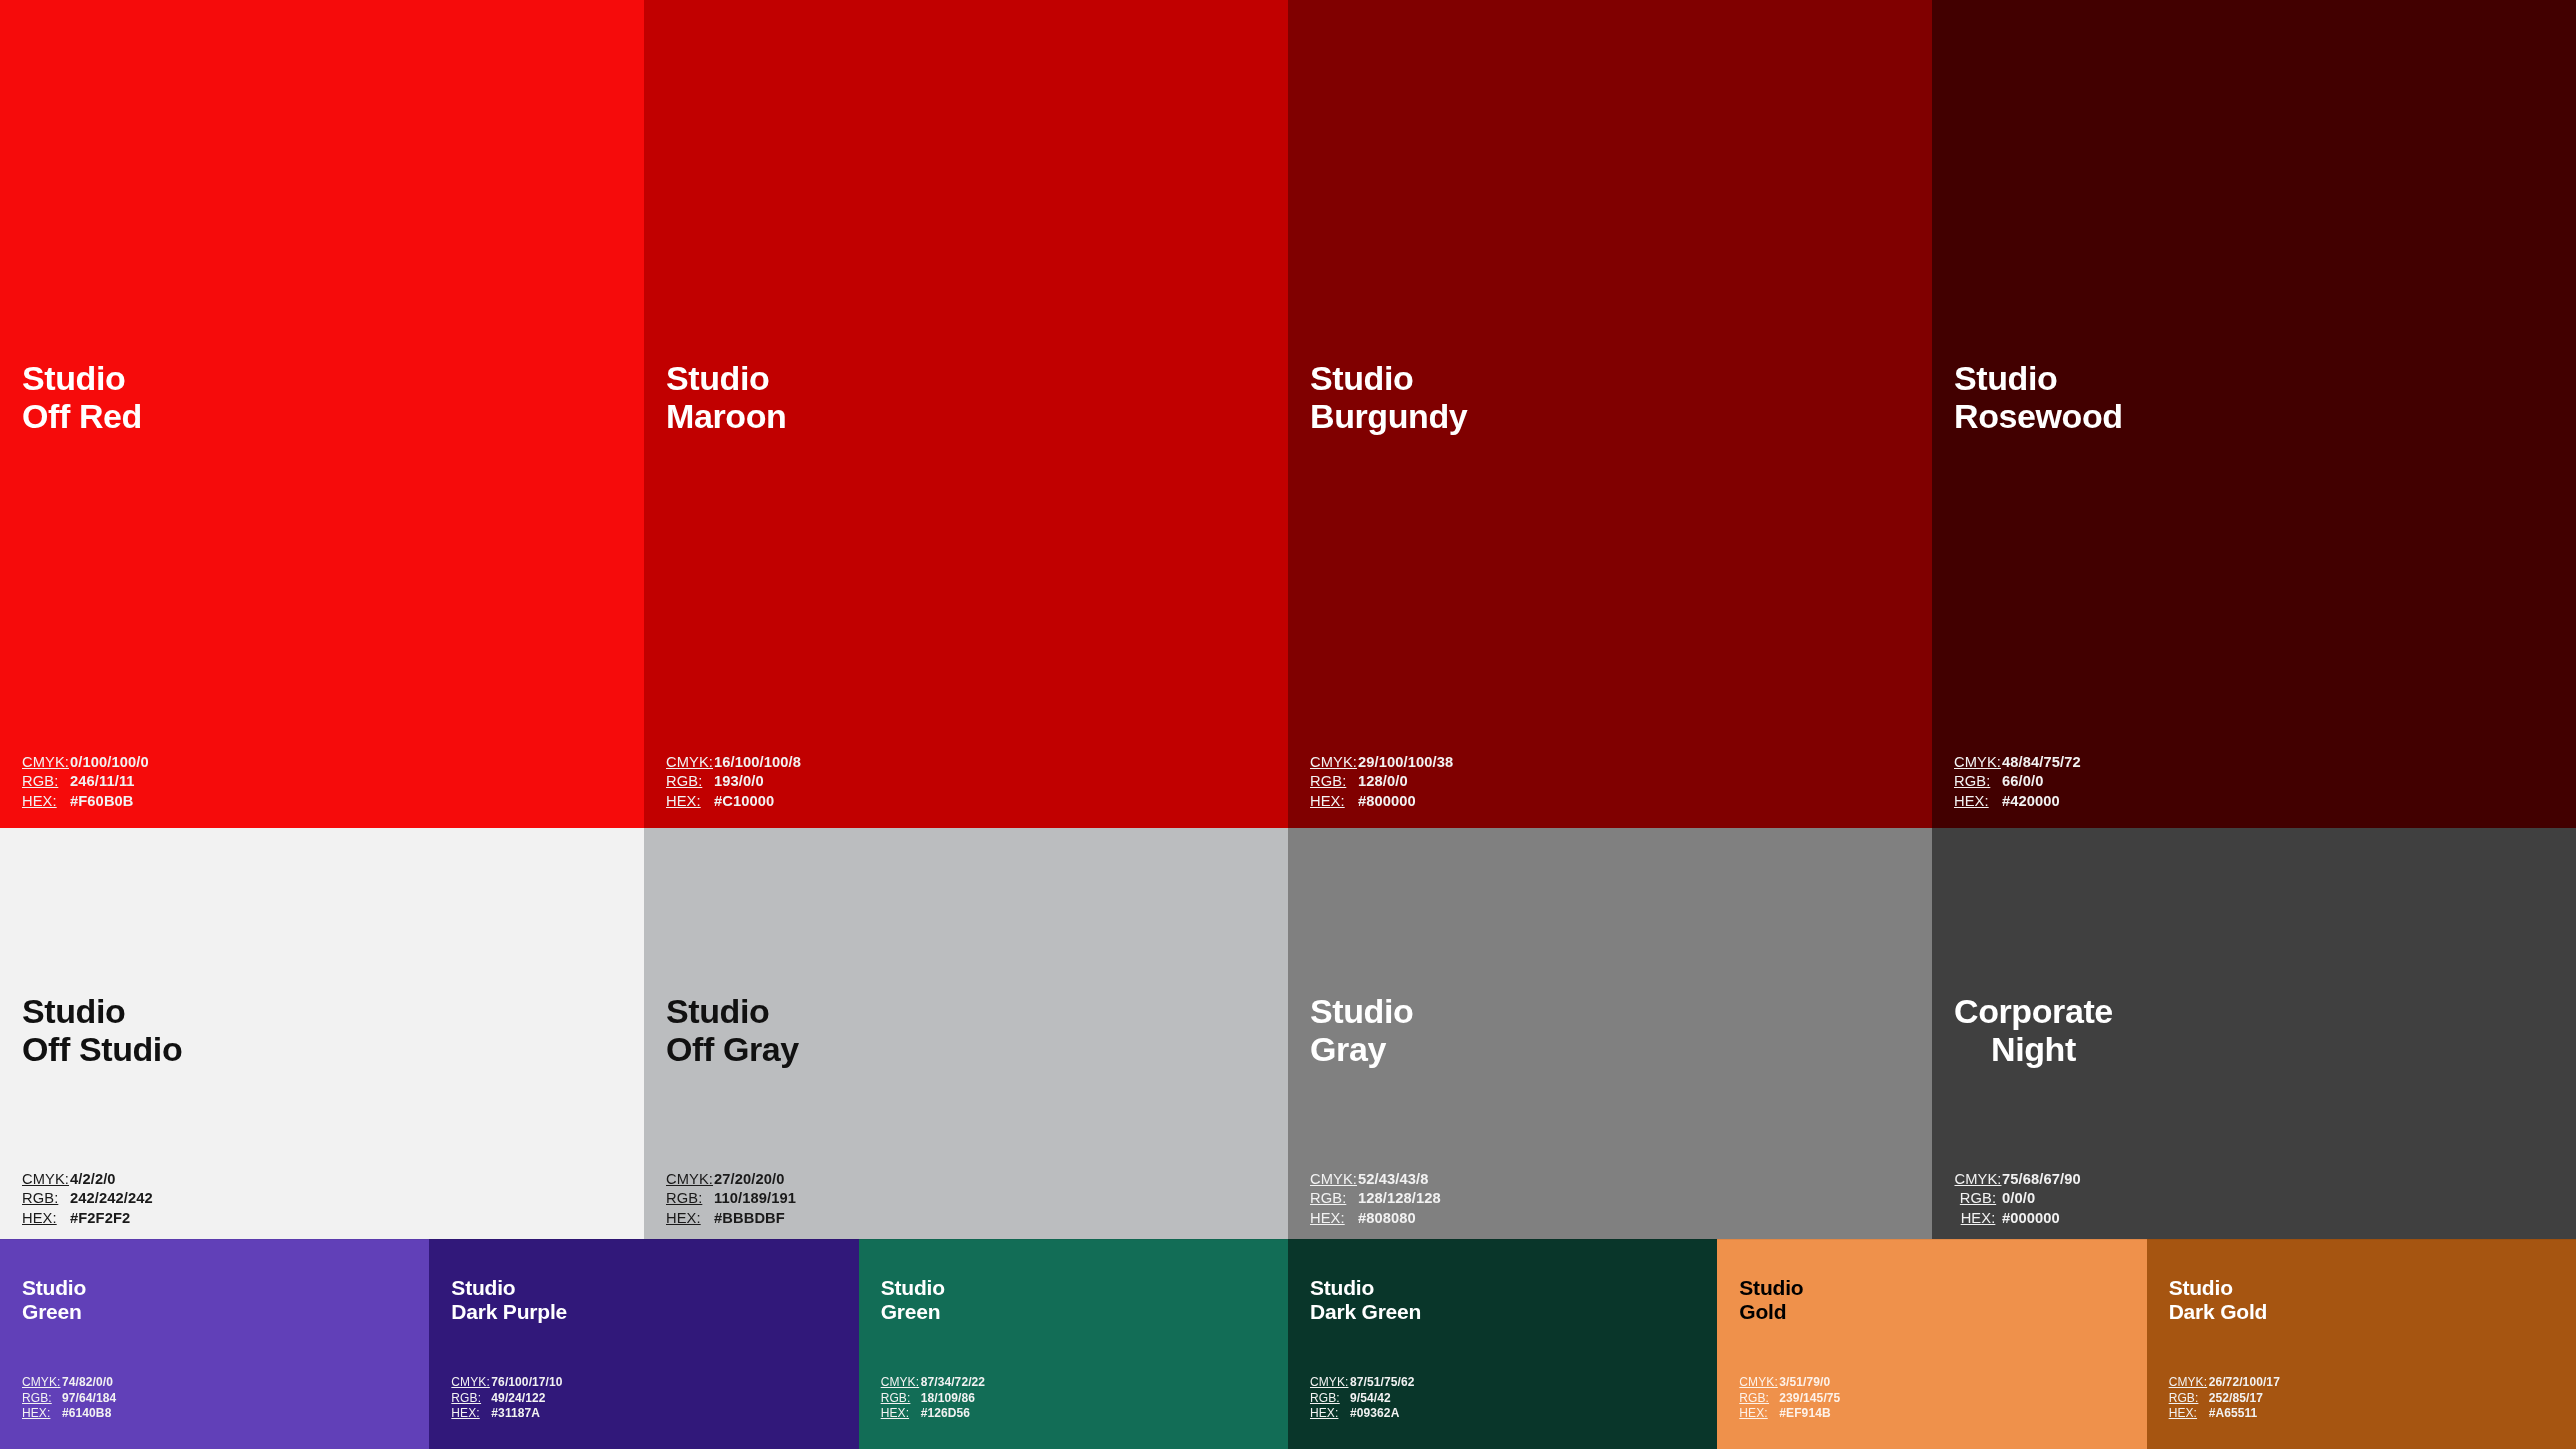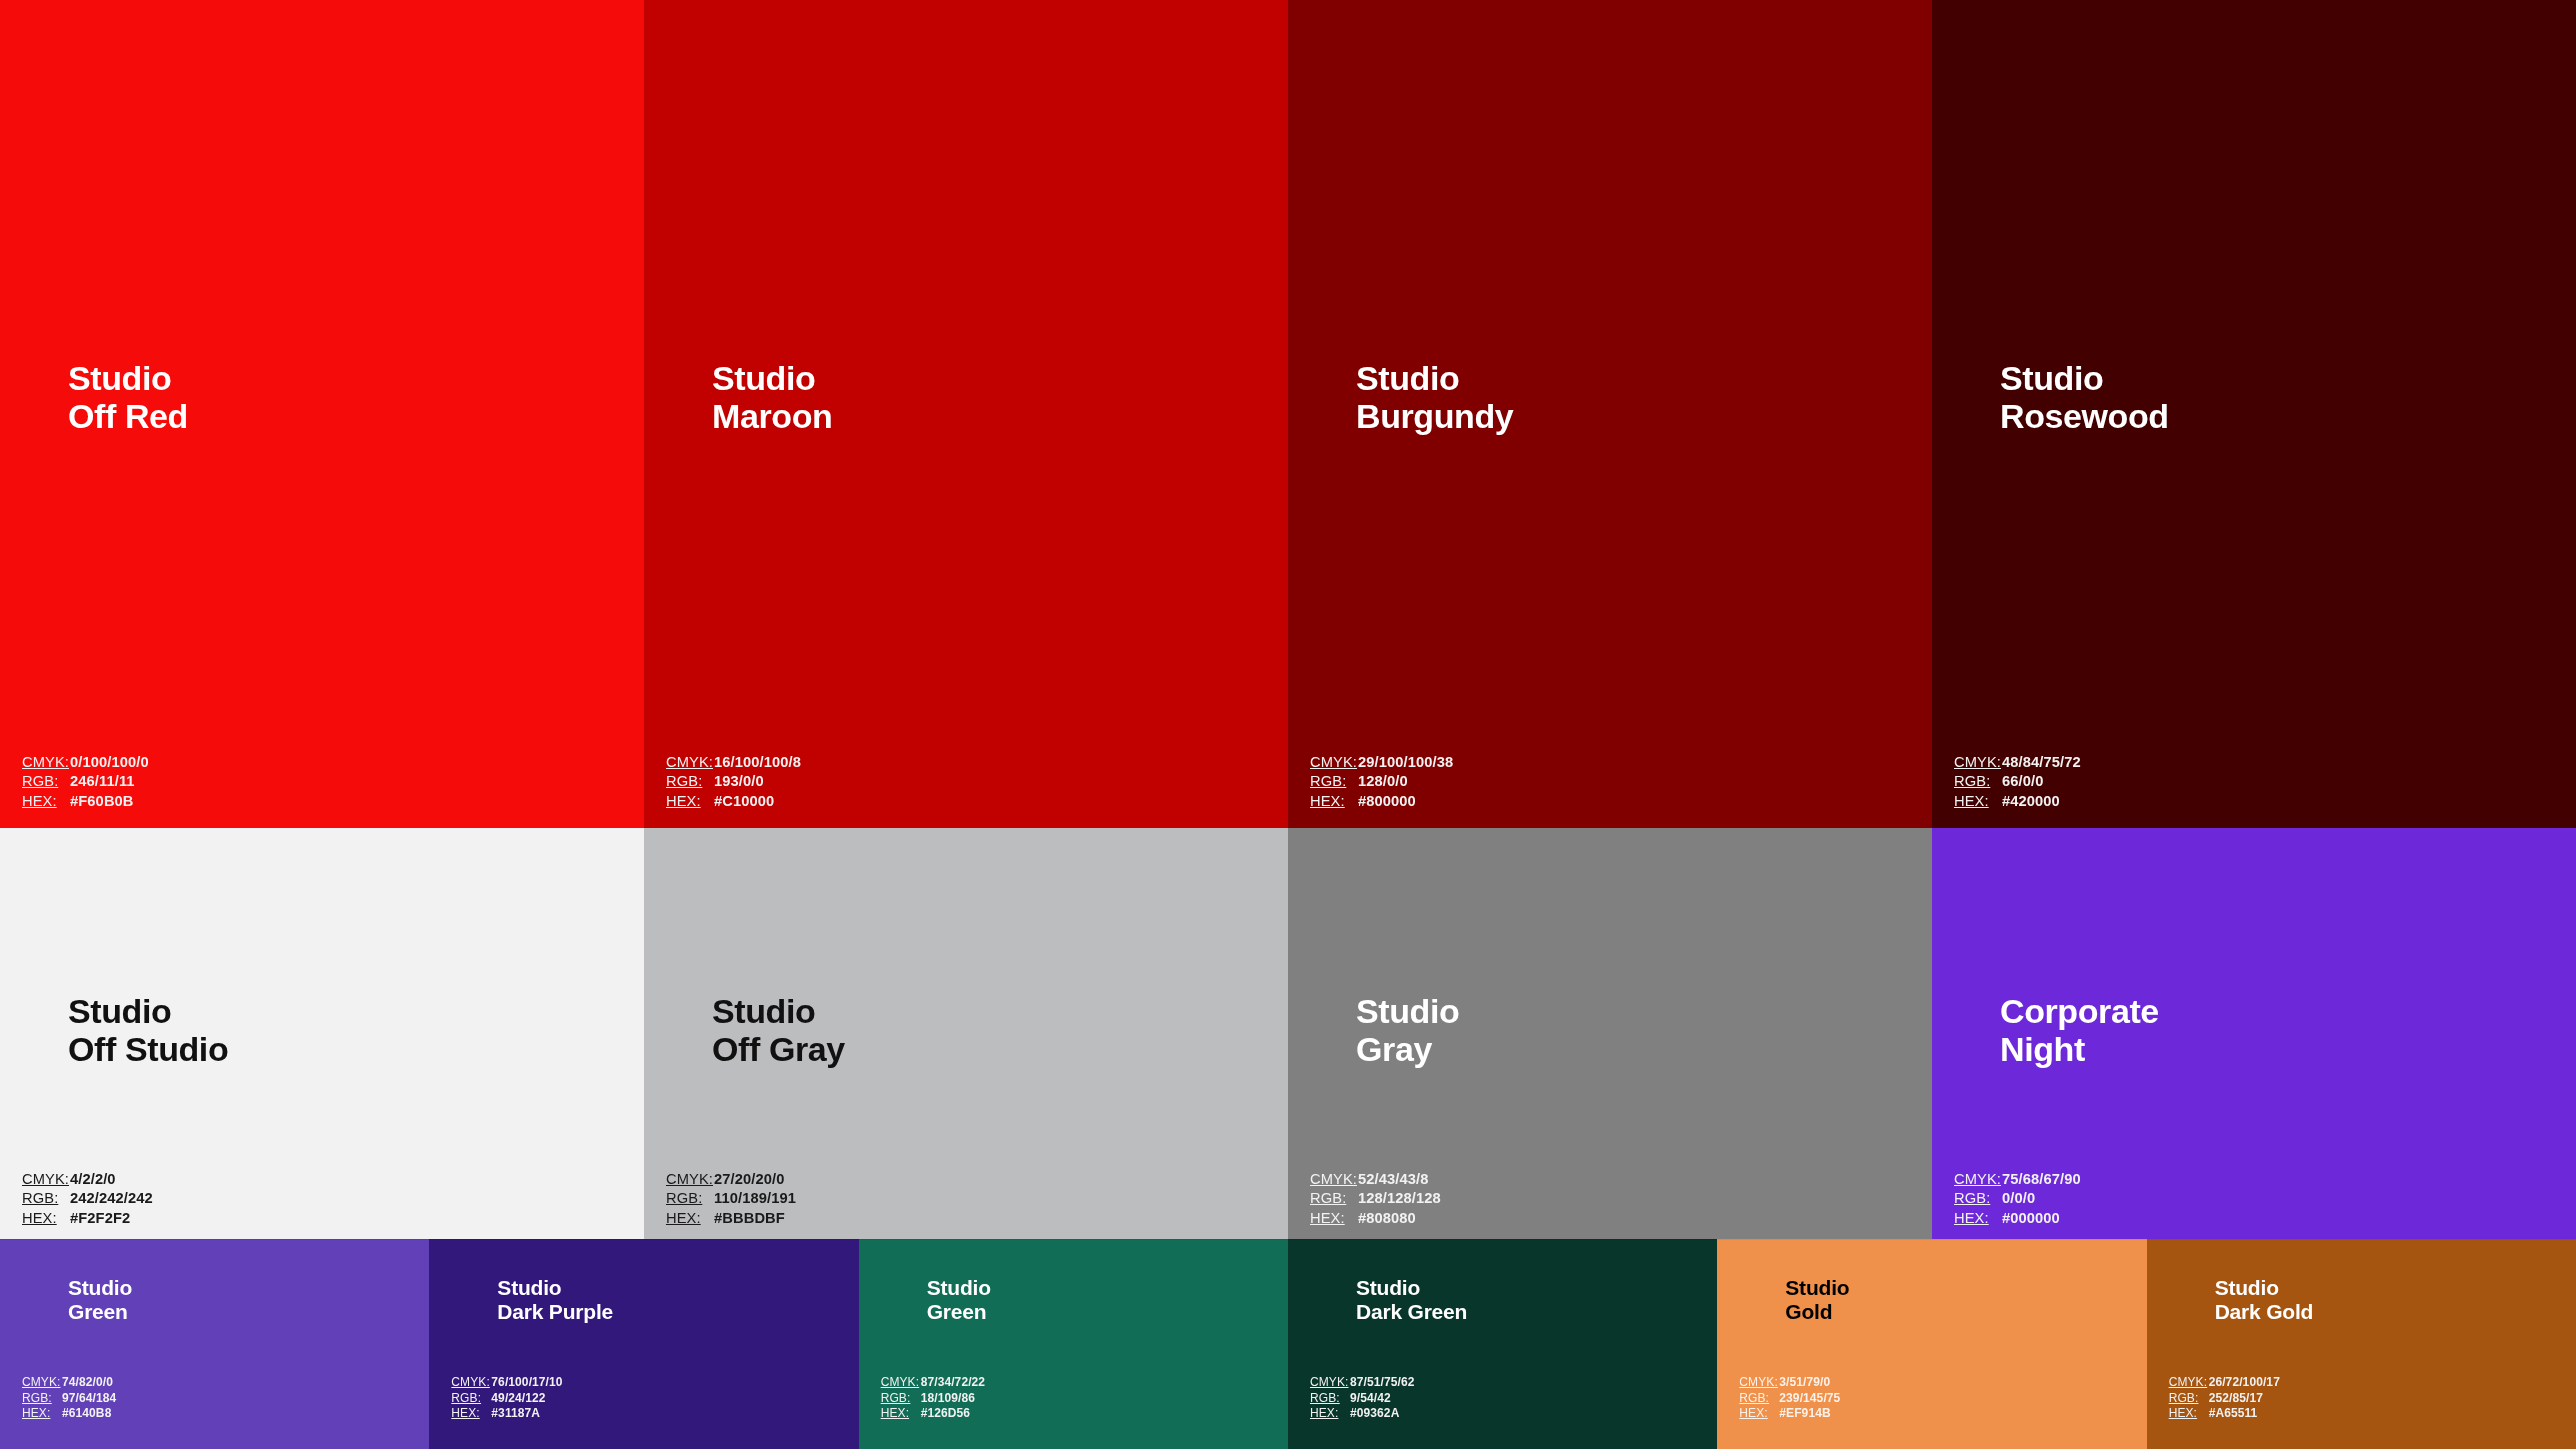--- a/index.html
+++ b/index.html
@@ -42,21 +42,20 @@
   }
 
   
   .swatch-name {
     position: absolute;
     left: 22px;
     font-weight: bold;
     letter-spacing: -0.4px;
     line-height: 1.12;
     white-space: pre-line;
-    margin-left: 46px;
   }
   .row-tall .swatch-name  { top: 359px; font-size: 34px; }
   .row-mid  .swatch-name  { top: 164px; font-size: 34px; }
   .row-short .swatch-name { top: 37px;  font-size: 21px; letter-spacing: -0.2px; }
 
   .swatch-name .line { display: block; }
 
   
   .spec {
     position: absolute;
@@ -220,21 +219,21 @@
           <div class="spec-row">
             <span class="spec-key">RGB:</span>
             <span class="spec-val">128/128/128</span>
           </div>
           <div class="spec-row">
             <span class="spec-key">HEX:</span>
             <span class="spec-val">#808080</span>
           </div>
         </div>
       </div>
-      <div class="swatch t-light" style="background: #6d28d9;">
+      <div class="swatch t-light" style="background: #404040; text-align: center;">
         <div class="swatch-name"><span class="line">Corporate</span><span class="line">Night</span></div>
         <div class="spec">
           <div class="spec-row">
             <span class="spec-key">CMYK:</span>
             <span class="spec-val">75/68/67/90</span>
           </div>
           <div class="spec-row">
             <span class="spec-key">RGB:</span>
             <span class="spec-val">0/0/0</span>
           </div>

